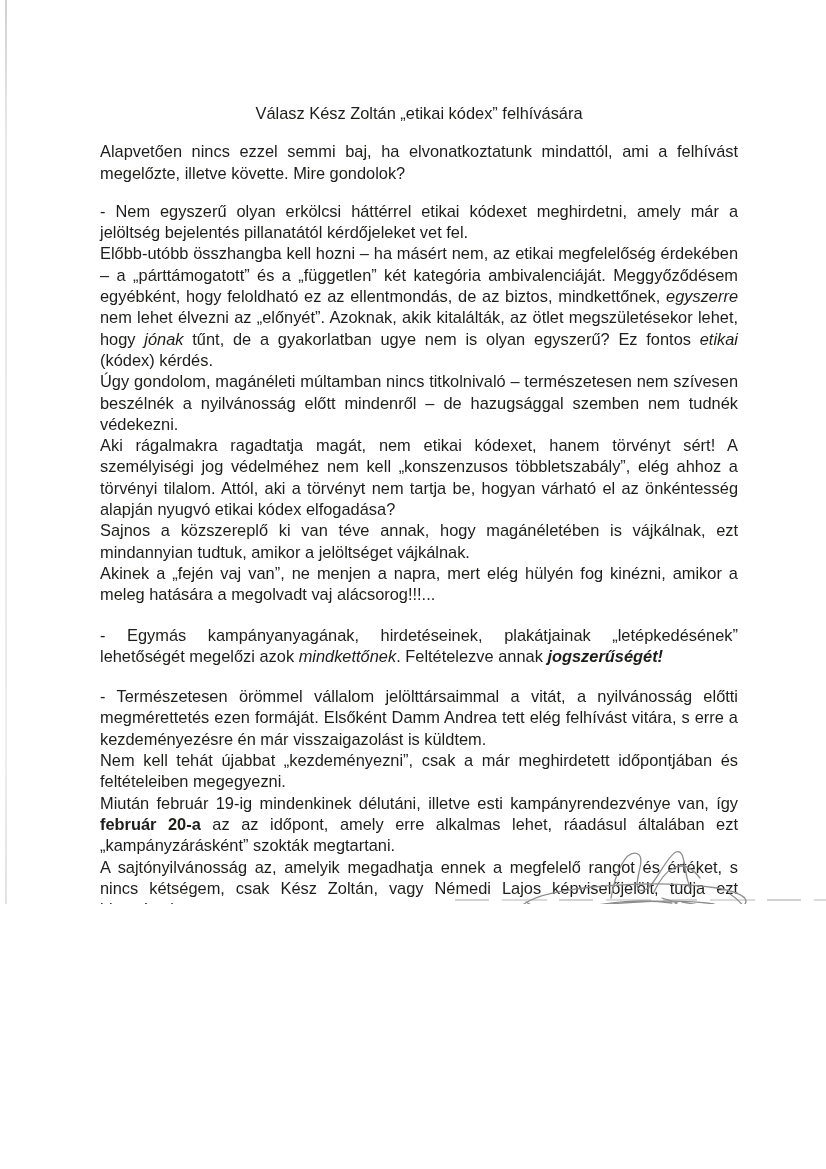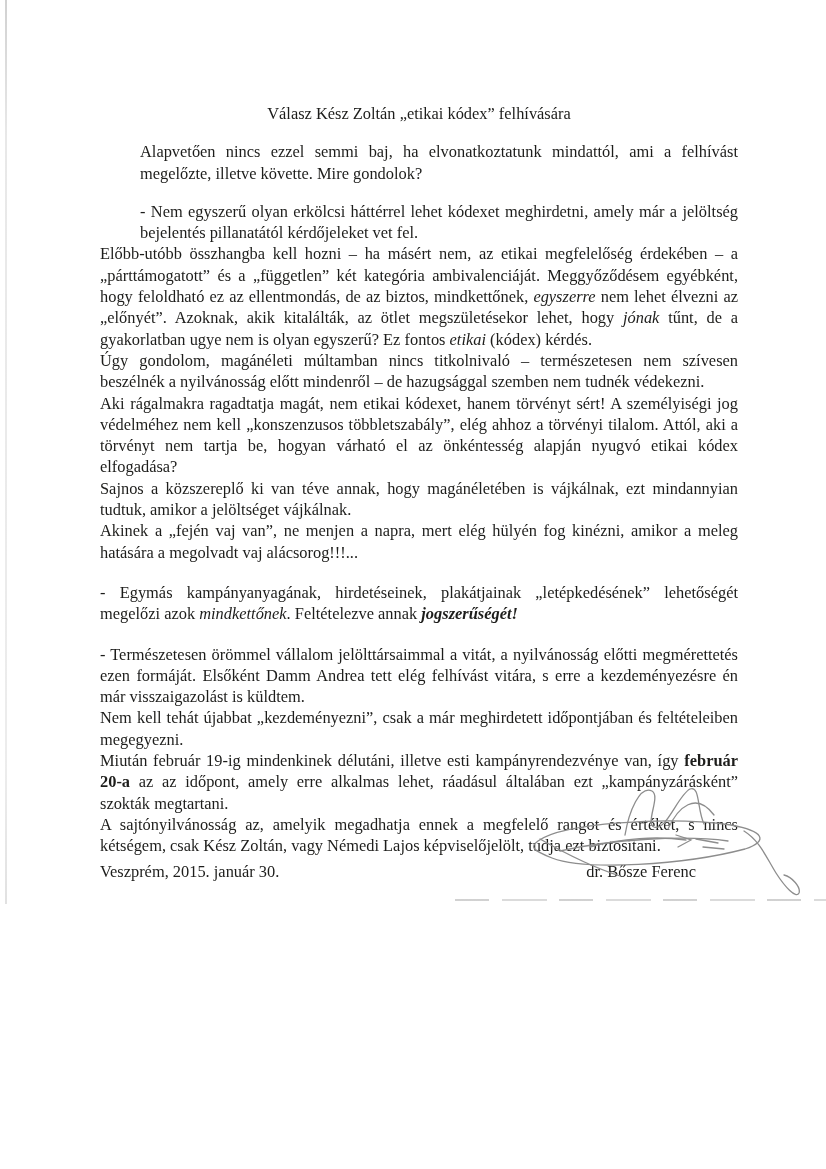--- a/index.html
+++ b/index.html
@@ -6,21 +6,21 @@
     margin: 0;
     padding: 0;
     background: #ffffff;
   }
   .page {
     position: relative;
     width: 826px;
     height: 904px;
     background: #ffffff;
     overflow: hidden;
-    font-family: Liberation Serif, serif;
+    font-family: Liberation Sans, sans-serif;
     color: #1d1d1b;
   }
   
   .scan-edge-left {
     position: absolute;
     left: 5px; top: 0;
     width: 2px; height: 100%;
     background: linear-gradient(#c9c9c9, #e4e4e4 15%, #e9e9e9 85%, #dcdcdc);
     opacity: .85;
   }
@@ -42,21 +42,21 @@
     line-height: 21.3px;
   }
   .doc-title {
     text-align: center;
     margin: 0 0 17px 0;
   }
   .para {
     margin: 0;
     text-align: justify;
   }
-  .para.gap-blank { margin-top: 17px; margin-left: 40px; }
+  .para.gap-blank { margin-top: 17px; }
   .para.gap-large { margin-top: 19px; }
   .para .i  { font-style: italic; }
   .para .b  { font-weight: bold; }
   .para .bi { font-weight: bold; font-style: italic; }
   .footer {
     display: flex;
     justify-content: space-between;
     align-items: flex-start;
     margin-top: 4px;
   }
@@ -87,21 +87,21 @@
 
   <div class="scan-edge-left"></div>
   <div class="scan-edge-bottom"></div>
 
   <div class="content">
 
     <p class="doc-title">Válasz Kész Zoltán „etikai kódex” felhívására</p>
 
     <div>
         <p class="para gap-blank"><span>Alapvetően nincs ezzel semmi baj, ha elvonatkoztatunk mindattól, ami a felhívást megelőzte, illetve követte. Mire gondolok?</span></p>
-        <p class="para gap-blank"><span>- Nem egyszerű olyan erkölcsi háttérrel lehet kódexet meghirdetni, amely már a jelöltség bejelentés pillanatától kérdőjeleket vet fel.</span></p>
+        <p class="para gap-blank"><span>- Nem egyszerű olyan erkölcsi háttérrel etikai kódexet meghirdetni, amely már a jelöltség bejelentés pillanatától kérdőjeleket vet fel.</span></p>
         <p class="para gap-none"><span>Előbb-utóbb összhangba kell hozni – ha másért nem, az etikai megfelelőség érdekében – a „párttámogatott” és a „független” két kategória ambivalenciáját. Meggyőződésem egyébként, hogy feloldható ez az ellentmondás, de az biztos, mindkettőnek, </span><span class="i">egyszerre</span><span> nem lehet élvezni az „előnyét”. Azoknak, akik kitalálták, az ötlet megszületésekor lehet, hogy </span><span class="i">jónak</span><span> tűnt, de a gyakorlatban ugye nem is olyan egyszerű? Ez fontos </span><span class="i">etikai</span><span> (kódex) kérdés.</span></p>
         <p class="para gap-none"><span>Úgy gondolom, magánéleti múltamban nincs titkolnivaló – természetesen nem szívesen beszélnék a nyilvánosság előtt mindenről – de hazugsággal szemben nem tudnék védekezni.</span></p>
         <p class="para gap-none"><span>Aki rágalmakra ragadtatja magát, nem etikai kódexet, hanem törvényt sért! A személyiségi jog védelméhez nem kell „konszenzusos többletszabály”, elég ahhoz a törvényi tilalom. Attól, aki a törvényt nem tartja be, hogyan várható el az önkéntesség alapján nyugvó etikai kódex elfogadása?</span></p>
         <p class="para gap-none"><span>Sajnos a közszereplő ki van téve annak, hogy magánéletében is vájkálnak, ezt mindannyian tudtuk, amikor a jelöltséget vájkálnak.</span></p>
         <p class="para gap-none"><span>Akinek a „fején vaj van”, ne menjen a napra, mert elég hülyén fog kinézni, amikor a meleg hatására a megolvadt vaj alácsorog!!!...</span></p>
         <p class="para gap-large"><span>- Egymás kampányanyagának, hirdetéseinek, plakátjainak „letépkedésének” lehetőségét megelőzi azok </span><span class="i">mindkettőnek</span><span>. Feltételezve annak </span><span class="bi">jogszerűségét!</span></p>
         <p class="para gap-large"><span>- Természetesen örömmel vállalom jelölttársaimmal a vitát, a nyilvánosság előtti megmérettetés ezen formáját. Elsőként Damm Andrea tett elég felhívást vitára, s erre a kezdeményezésre én már visszaigazolást is küldtem.</span></p>
         <p class="para gap-none"><span>Nem kell tehát újabbat „kezdeményezni”, csak a már meghirdetett időpontjában és feltételeiben megegyezni.</span></p>
         <p class="para gap-none"><span>Miután február 19-ig mindenkinek délutáni, illetve esti kampányrendezvénye van, így </span><span class="b">február 20-a</span><span> az az időpont, amely erre alkalmas lehet, ráadásul általában ezt „kampányzárásként” szokták megtartani.</span></p>
         <p class="para gap-none"><span>A sajtónyilvánosság az, amelyik megadhatja ennek a megfelelő rangot és értéket, s nincs kétségem, csak Kész Zoltán, vagy Némedi Lajos képviselőjelölt, tudja ezt biztosítani.</span></p>

